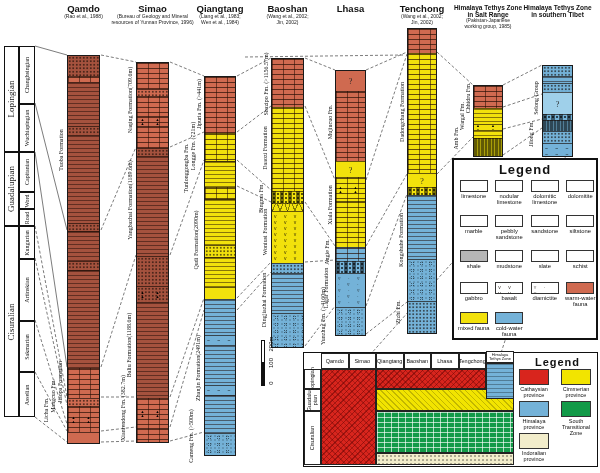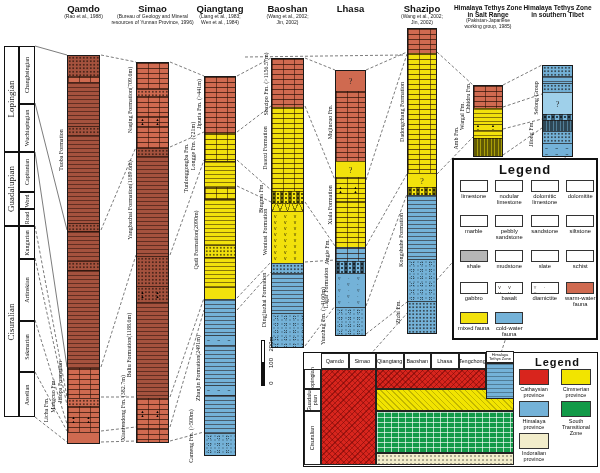--- a/index.html
+++ b/index.html
@@ -433,21 +433,21 @@
     <div class="vlab" style="left: 327px; top: 252px; font-size: 6px; line-height: 1.05;">
       <div style="text-align: center;">Angie Fm.</div>
     </div>
     <div class="vlab" style="left: 326px; top: 288px; font-size: 6px; line-height: 1.05;">
       <div style="text-align: center;">Lagar Formation</div>
     </div>
     <div class="vlab" style="left: 323px; top: 316px; font-size: 6px; line-height: 1.05;">
       <div style="text-align: center;">Yunzhug Fm. (&gt;4160m)</div>
     </div>
     <div class="hdr" style="left: 422px; top: 4px; width: 110px; margin-left: -55px; transform: none;">
-      <div style="font-weight: bold; font-size: 9.5px; line-height: 1.1;">Shazipo</div>
+      <div style="font-weight: bold; font-size: 9.5px; line-height: 1.1;">Tenchong</div>
       <div style="font-size: 5px; line-height: 1.15; color: rgb(34, 34, 34);">(Wang et al., 2002;</div>
       <div style="font-size: 5px; line-height: 1.15; color: rgb(34, 34, 34);">Jin, 2002)</div>
     </div>
     <div class="col" style="left: 407px; top: 28px; width: 30px;">
       <div class="sec p-brick" style="height: 24px; background-color: rgb(207, 106, 80);"></div>
       <div class="sec p-brick" style="height: 120px; background-color: rgb(242, 225, 12);"></div>
       <div class="sec p-plain" style="height: 14px; background-color: rgb(242, 225, 12);">
         <span class="qmark">?</span>
       </div>
       <div class="sec p-nodular" style="height: 8px; background-color: rgb(242, 225, 12);"></div>

